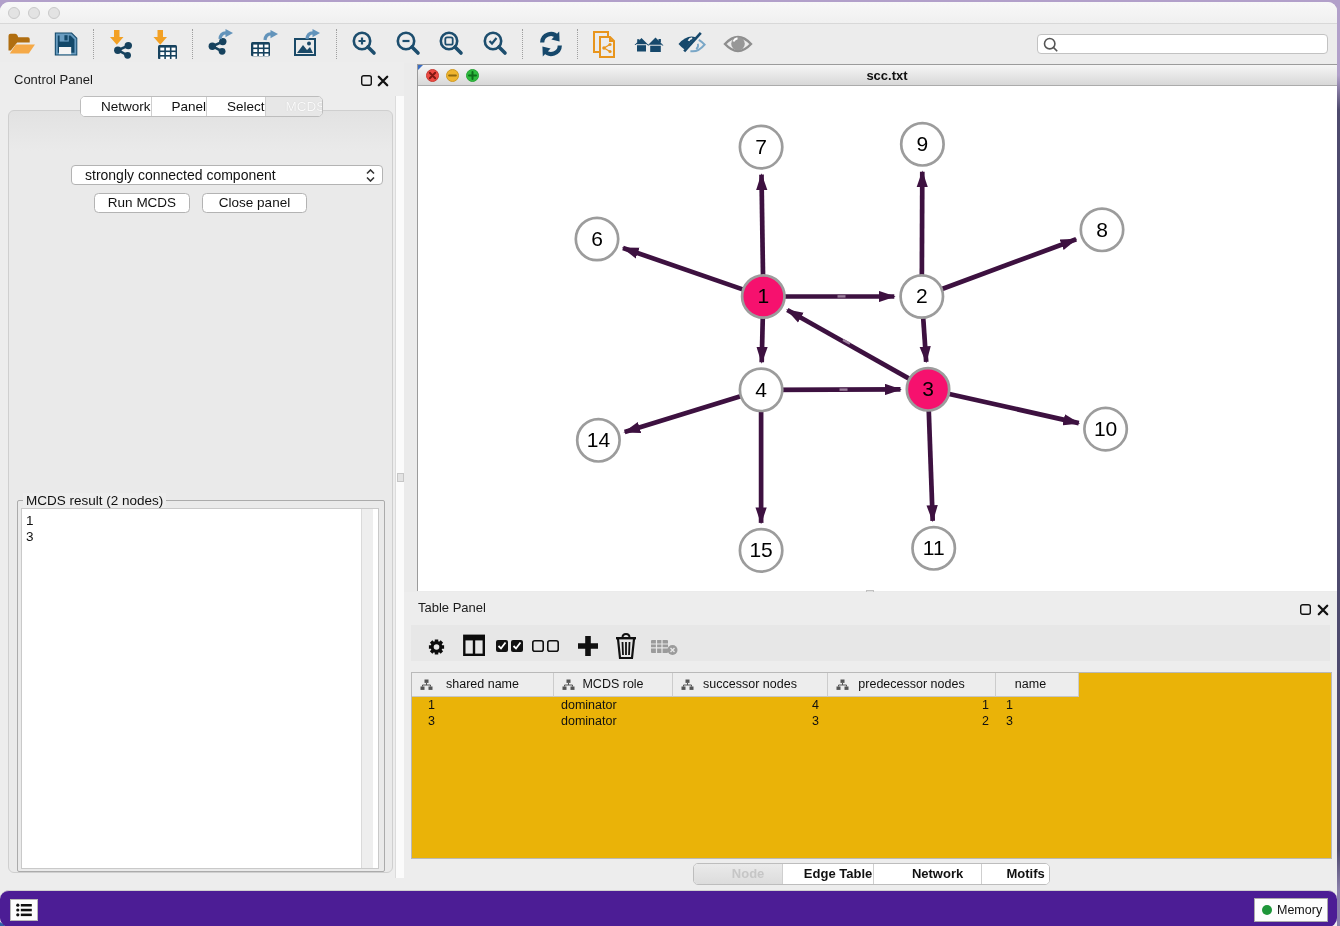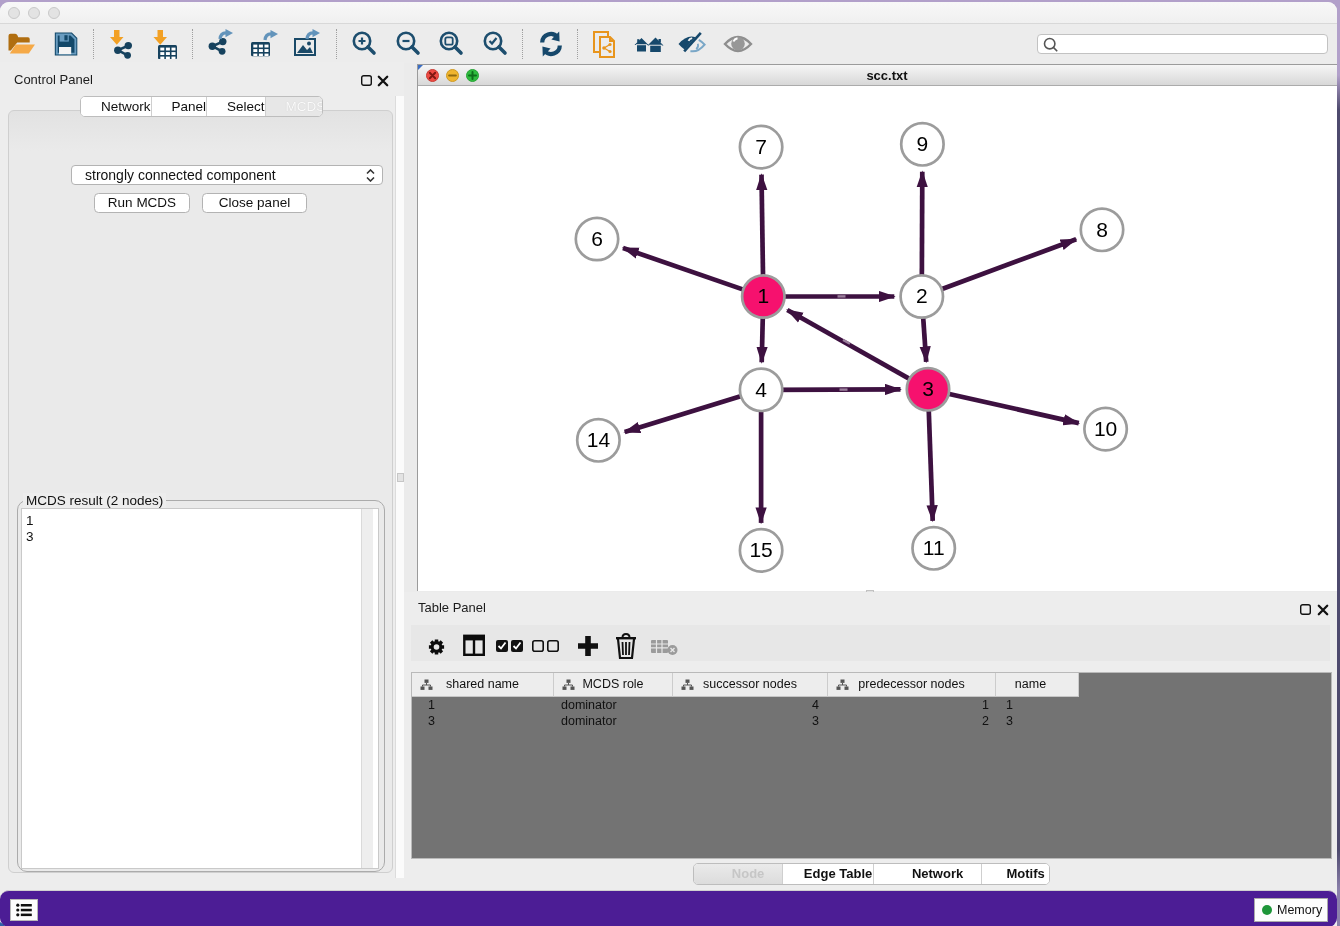--- a/index.html
+++ b/index.html
@@ -18,35 +18,35 @@
   .leftpanel{position:absolute;left:0;top:60px;width:404px;height:828px;background:#ededed;}
   .panel-title{position:absolute;font-size:13px;color:#1c1c1c;}
   .seg{position:absolute;display:flex;border:1px solid #bdbdbd;border-radius:5px;background:#fff;overflow:hidden;box-sizing:border-box;z-index:3;}
   .seg .s{font-size:13.5px;font-weight:400;color:#111;text-align:center;line-height:19px;border-right:1px solid #cfcfcf;background:#fff;padding-left:20px;}
   .seg .s:last-child{border-right:none;}
   .seg .sel{background:#e7e7e7;color:#fbfbfb;text-shadow:0 0 1px #c0c0c0;}
   .cp-box{position:absolute;left:8px;top:110px;width:385px;height:763px;background:linear-gradient(#e2e2e2,#eaeaea 40px);border:1px solid #cfcfcf;border-radius:6px;box-sizing:border-box;}
   .opt-label{position:absolute;left:0;top:135px;width:401px;text-align:center;font-size:14px;font-weight:400;color:#111;}
   .dropdown{position:absolute;left:43px;top:159px;width:312px;height:20px;background:#fff;border:1px solid #b3b3b3;border-radius:4px;box-sizing:border-box;font-size:14px;font-weight:400;color:#111;line-height:18px;padding-left:13px;}
   .btn{position:absolute;height:20px;background:#fff;border:1px solid #b3b3b3;border-radius:4.5px;box-sizing:border-box;font-size:13.5px;font-weight:400;color:#111;text-align:center;line-height:18px;}
-  .groupbox{position:absolute;left:17px;top:500px;width:366px;height:370px;border:1px solid #ababab;border-radius:10px;}
+  .groupbox{position:absolute;left:17px;top:500px;width:366px;height:370px;border:1px solid #ababab;border-radius:2px;}
   .group-legend{position:absolute;left:5px;top:-8px;background:#ededed;padding:0 3px;font-size:13.5px;color:#111;}
   .group-inner{position:absolute;left:3px;top:7px;width:358px;height:361px;background:#fff;border:1px solid #c9c9c9;box-sizing:border-box;}
   .lp-scroll{position:absolute;left:395px;top:96px;width:9px;height:782px;background:#fbfbfb;border-left:1px solid #dcdcdc;box-sizing:border-box;}
   
   .mdi{position:absolute;left:404px;top:61px;width:933px;height:531px;background:#ebebeb;}
   .netwin{position:absolute;left:417px;top:62px;width:933px;height:527px;border:1px solid #9b9b9b;border-right:none;border-bottom:none;box-sizing:border-box;background:#fff;}
   .nw-title{position:absolute;left:0;top:0;width:100%;height:21px;box-sizing:border-box;background:linear-gradient(#f6f6f6,#d8d8d8);border-bottom:1px solid #ababab;}
   .nw-title .t{position:absolute;width:100%;text-align:center;top:3px;font-size:13px;font-weight:700;color:#111;}
   .light{position:absolute;top:3.5px;width:13px;height:13px;border-radius:50%;box-sizing:border-box;}
   .canvas{position:absolute;left:0;top:21px;right:0;height:503px;background:#fff;}
   
   .tablepanel{position:absolute;left:404px;top:590px;width:933px;height:298px;background:#ededed;}
   .tp-toolbar{position:absolute;left:7px;top:33px;width:919px;height:36px;background:#e7e7e7;}
-  .tbl{position:absolute;left:7px;top:80px;width:919px;height:185px;background:#737373;border:1px solid #b9b9b9;}
+  .tbl{position:absolute;left:7px;top:80px;width:919px;height:185px;background:#eab308;border:1px solid #b9b9b9;}
   .thead{position:absolute;left:0;top:0;height:24px;background:#ededed;border-right:1px solid #cccccc;border-bottom:1px solid #c6c6c6;box-sizing:border-box;font-size:12.5px;color:#111;text-align:center;line-height:23px;}
   .trow{position:absolute;font-size:12.5px;color:#111;line-height:16px;}
   
   .statusbar{position:absolute;left:0;top:888px;width:100%;height:36px;background:#4c1d95;border-top:1px solid #d0d0d0;border-radius:9px;}
   .purple-right{position:absolute;right:0;top:0;width:3px;height:926px;background:linear-gradient(#b2a0ca 0px,#b2a0ca 75px,#4e4a6e 110px,#4e4a6e 850px,#8b80ab 890px,#8b80ab 100%);}
 </style>
 </head>
 <body>
 <div class="app">
   <div class="titlebar">

